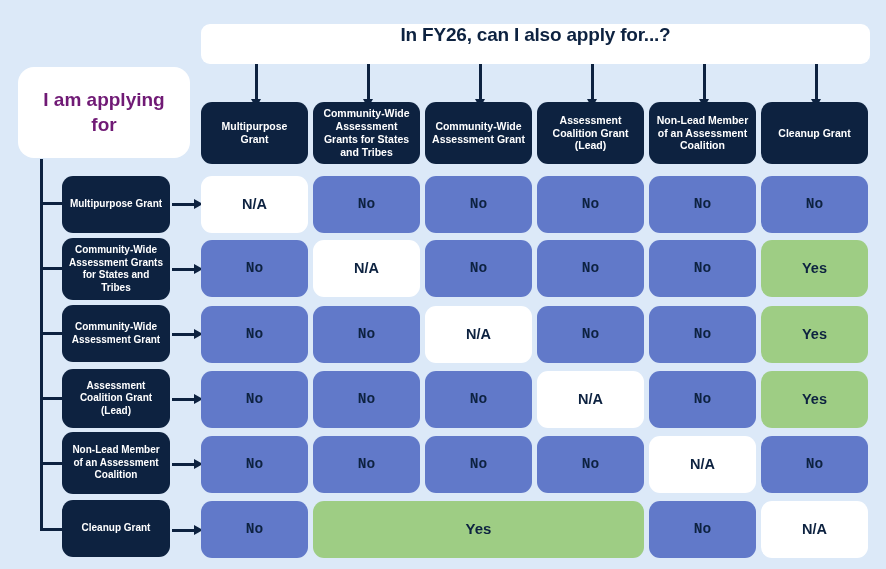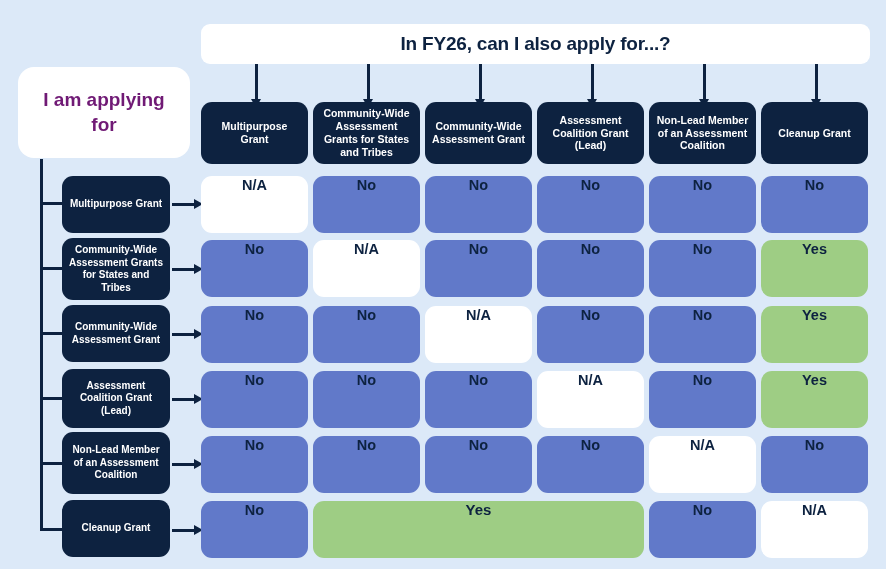--- a/index.html
+++ b/index.html
@@ -26,21 +26,20 @@
   
   .title-banner {
     position: absolute;
     left: 201px;
     top: 24px;
     width: 669px;
     height: 40px;
     background: #ffffff;
     border-radius: 9px;
     display: flex;
-    align-items: center;
     justify-content: center;
   }
   .title-banner .txt {
     color: #0d2240;
     font-size: 19px;
     font-weight: bold;
     letter-spacing: -0.2px;
   }
 
   
@@ -159,31 +158,32 @@
     border-top: 5.5px solid transparent;
     border-bottom: 5.5px solid transparent;
     border-left: 9px solid #0d2240;
   }
 
   
   .cell {
     position: absolute;
     border-radius: 11px;
     display: flex;
+    align-items: center;
     justify-content: center;
     text-align: center;
     box-sizing: border-box;
   }
   .cell .txt {
     color: #0d2240;
     font-size: 14.5px;
     font-weight: bold;
     line-height: 1.25;
   }
-  .cell.v-no  { background: #6179c9; }
+  .cell.v-no  { background: #6179c9; font-family: Liberation Mono, monospace; }
   .cell.v-yes { background: #9ecd84; }
   .cell.v-na  { background: #ffffff; }
   .cell.wide .txt { font-size: 15px; }
 </style>
 </head>
 <body>
 
 <div id="stage">
 
   <div class="title-banner">

